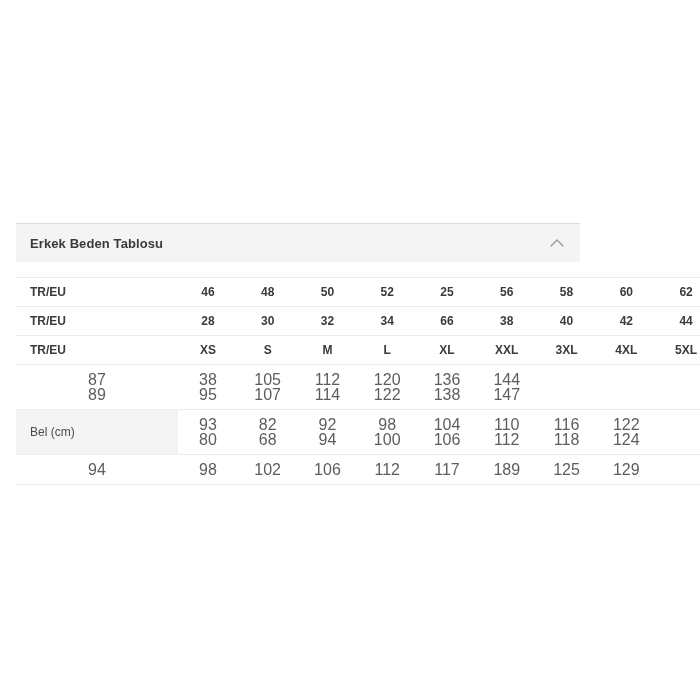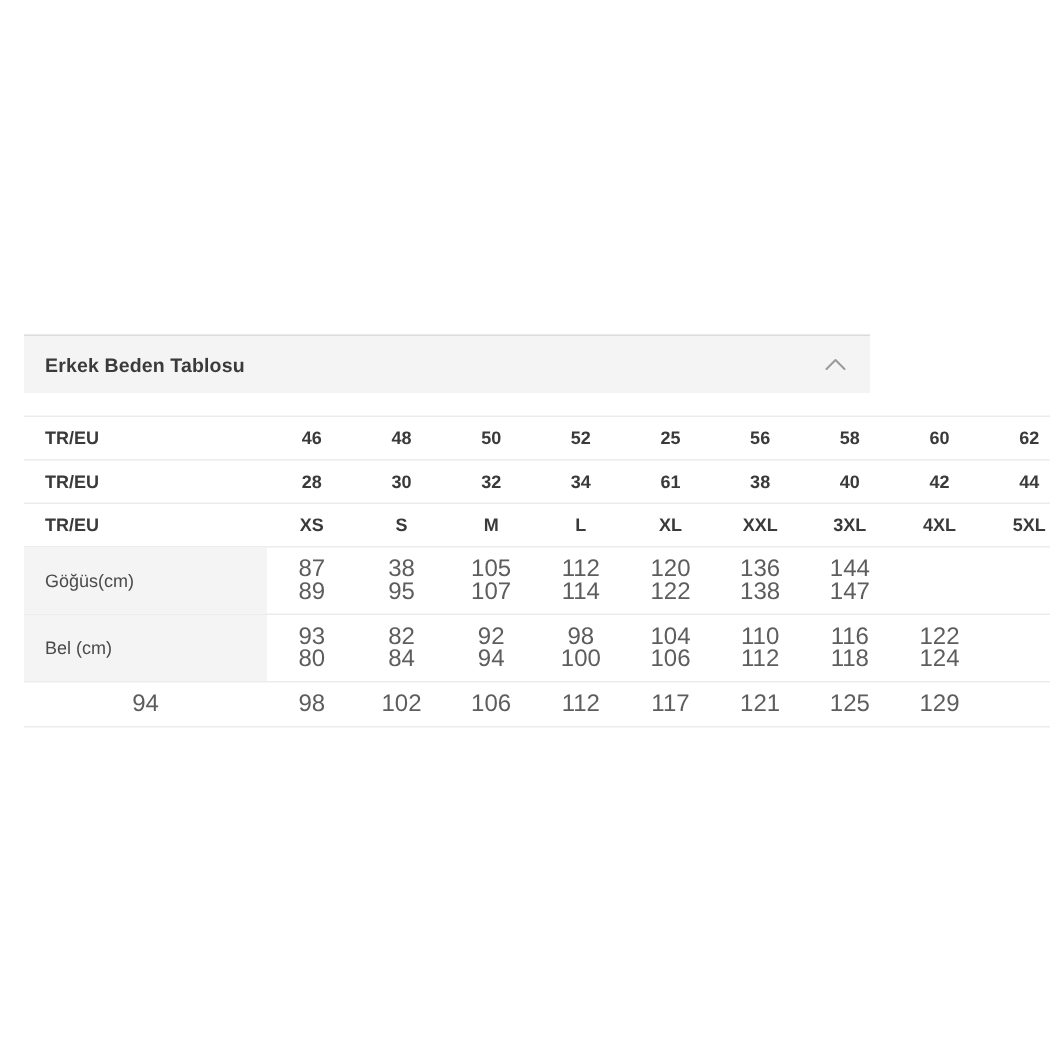--- a/index.html
+++ b/index.html
@@ -55,40 +55,39 @@
           <div class="cell value-cell">58</div>
           <div class="cell value-cell">60</div>
           <div class="cell value-cell">62</div>
         </div>
         <div class="row header-row">
           <div class="cell label-cell">TR/EU</div>
           <div class="cell value-cell">28</div>
           <div class="cell value-cell">30</div>
           <div class="cell value-cell">32</div>
           <div class="cell value-cell">34</div>
-          <div class="cell value-cell">61</div>
+          <div class="cell value-cell">66</div>
           <div class="cell value-cell">38</div>
           <div class="cell value-cell">40</div>
           <div class="cell value-cell">42</div>
           <div class="cell value-cell">44</div>
         </div>
         <div class="row header-row">
           <div class="cell label-cell">TR/EU</div>
           <div class="cell value-cell">XS</div>
           <div class="cell value-cell">S</div>
           <div class="cell value-cell">M</div>
           <div class="cell value-cell">L</div>
           <div class="cell value-cell">XL</div>
           <div class="cell value-cell">XXL</div>
           <div class="cell value-cell">3XL</div>
           <div class="cell value-cell">4XL</div>
           <div class="cell value-cell">5XL</div>
         </div>
         <div class="row measure-row">
-          <div class="cell label-cell">Göğüs(cm)</div>
           <div class="cell value-cell">
             <div class="line">87</div>
             <div class="line">89</div>
           </div>
           <div class="cell value-cell">
             <div class="line">38</div>
             <div class="line">95</div>
           </div>
           <div class="cell value-cell">
             <div class="line">105</div>
@@ -112,21 +111,21 @@
           </div>
         </div>
         <div class="row measure-row">
           <div class="cell label-cell">Bel (cm)</div>
           <div class="cell value-cell">
             <div class="line">93</div>
             <div class="line">80</div>
           </div>
           <div class="cell value-cell">
             <div class="line">82</div>
-            <div class="line">84</div>
+            <div class="line">68</div>
           </div>
           <div class="cell value-cell">
             <div class="line">92</div>
             <div class="line">94</div>
           </div>
           <div class="cell value-cell">
             <div class="line">98</div>
             <div class="line">100</div>
           </div>
           <div class="cell value-cell">
@@ -159,21 +158,21 @@
           <div class="cell value-cell">
             <div class="line">106</div>
           </div>
           <div class="cell value-cell">
             <div class="line">112</div>
           </div>
           <div class="cell value-cell">
             <div class="line">117</div>
           </div>
           <div class="cell value-cell">
-            <div class="line">121</div>
+            <div class="line">189</div>
           </div>
           <div class="cell value-cell">
             <div class="line">125</div>
           </div>
           <div class="cell value-cell">
             <div class="line">129</div>
           </div>
         </div>
       </div>
 

